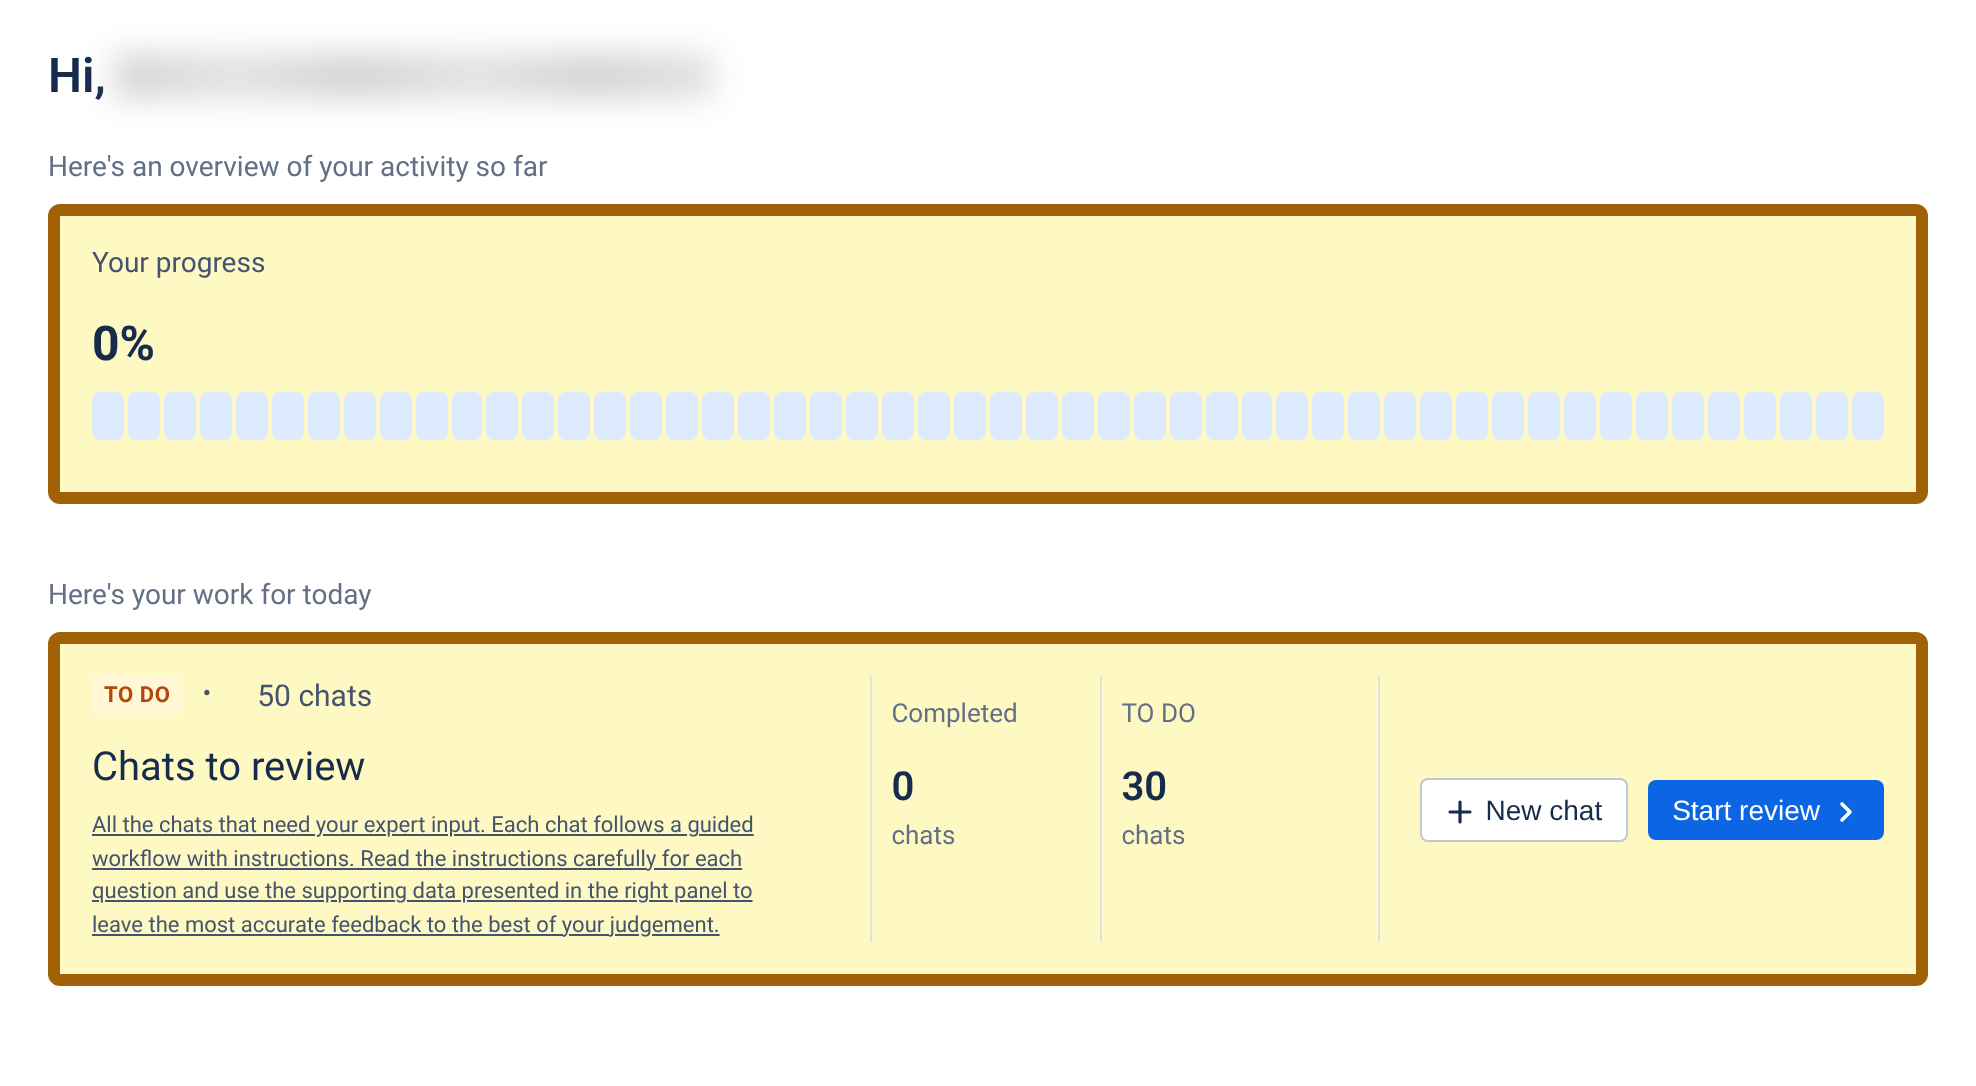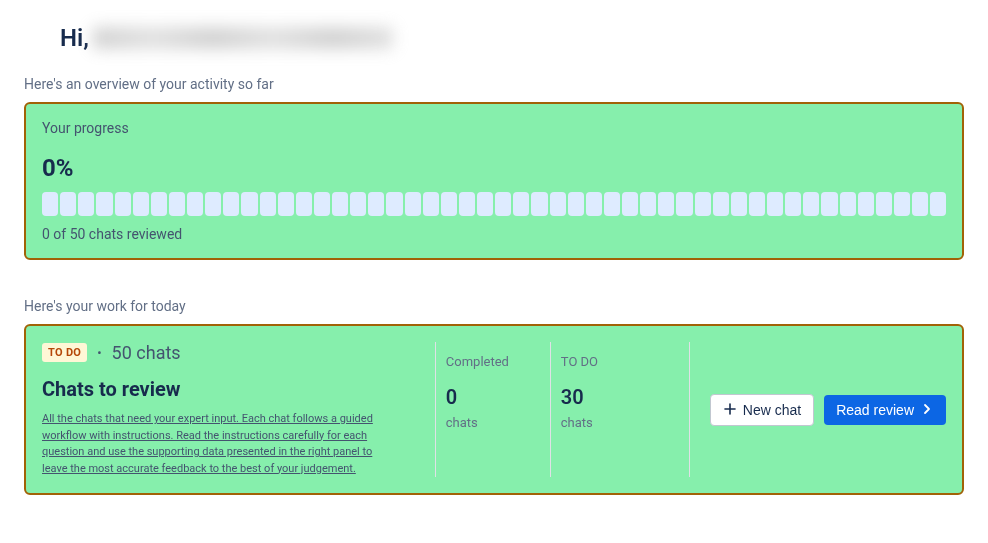--- a/index.html
+++ b/index.html
@@ -15,41 +15,40 @@
       width: 988px;
     }
     .greeting {
       font-size: 24px;
       font-weight: 600;
       color: #172B4D;
       margin-bottom: 24px;
       display: flex;
       align-items: center;
       gap: 4px;
-      margin-left: 36px;
     }
     .redacted {
       display: inline-block;
       width: 300px;
       height: 22px;
       filter: blur(8px);
       background: linear-gradient(90deg, #999 0%, #bbb 20%, #999 40%, #bbb 60%, #999 80%, #bbb 100%);
       border-radius: 2px;
       opacity: 0.45;
     }
     .section-label {
       font-size: 14px;
       color: #626F86;
       margin-bottom: 10px;
     }
     .card {
-      border: 2px solid #a16207;
+      border: 6px solid #a16207;
       border-radius: 6px;
       padding: 16px;
-      background: #86efac;
+      background: #fef9c3;
     }
     .progress-label {
       font-size: 14px;
       color: #44546F;
       margin-bottom: 18px;
     }
     .progress-percent {
       font-size: 24px;
       font-weight: 700;
       color: #172B4D;
@@ -111,26 +110,27 @@
       font-weight: 700;
       letter-spacing: 0.3px;
       padding: 3px 6px;
       border-radius: 3px;
     }
     .bullet {
       color: #44546F;
       font-size: 13px;
     }
     .chats-count {
-      font-size: 18px;
-      color: #44546F;
+      font-size: 15px;
+      color: #44546F;
+      margin-left: 13px;
     }
     .work-title {
       font-size: 20px;
-      font-weight: 700;
+      font-weight: 400;
       color: #172B4D;
       margin-bottom: 10px;
     }
     .work-desc {
       font-size: 11px;
       line-height: 1.5;
       color: #44546F;
       max-width: 420px;
       text-decoration: underline;
     }
@@ -159,21 +159,21 @@
     }
     .actions {
       display: flex;
       align-items: center;
       gap: 10px;
       padding-left: 20px;
       border-left: 1px solid #DFE1E6;
     }
     .btn {
       display: inline-flex;
-      align-items: flex-start;
+      align-items: flex-end;
       gap: 6px;
       font-size: 14px;
       font-weight: 500;
       border-radius: 4px;
       padding: 7px 12px;
       cursor: pointer;
       border: none;
       white-space: nowrap;
     }
     .btn-outline {
@@ -249,21 +249,20 @@
       <div class="progress-block"></div>
       <div class="progress-block"></div>
       <div class="progress-block"></div>
       <div class="progress-block"></div>
       <div class="progress-block"></div>
       <div class="progress-block"></div>
       <div class="progress-block"></div>
       <div class="progress-block"></div>
       <div class="progress-block"></div>
     </div>
-  <div class="progress-status">0 of 50 chats reviewed</div>
 </div>
 
 <div class="section-gap"></div>
 
 <div class="section-label">Here's your work for today</div>
 
 <div class="card work-card">
   <div class="work-main">
     <div class="badge-row">
       <span class="todo-badge">TO DO</span>
@@ -289,21 +288,21 @@
     <button class="btn btn-outline">
       <span class="icon-svg">
         <svg width="14" height="14" viewBox="0 0 14 14" fill="none">
           <line x1="7" y1="2" x2="7" y2="12" stroke="#172B4D" stroke-width="1.6" stroke-linecap="round"></line>
           <line x1="2" y1="7" x2="12" y2="7" stroke="#172B4D" stroke-width="1.6" stroke-linecap="round"></line>
         </svg>
       </span>
       <span>New chat</span>
     </button>
     <button class="btn btn-primary">
-      <span>Read review</span>
+      <span>Start review</span>
       <span class="icon-svg">
         <svg width="14" height="14" viewBox="0 0 14 14" fill="none">
           <polyline points="5,3 9,7 5,11" stroke="#fff" stroke-width="1.8" fill="none" stroke-linecap="round" stroke-linejoin="round"></polyline>
         </svg>
       </span>
     </button>
   </div>
 </div>
 
 </body></html>

